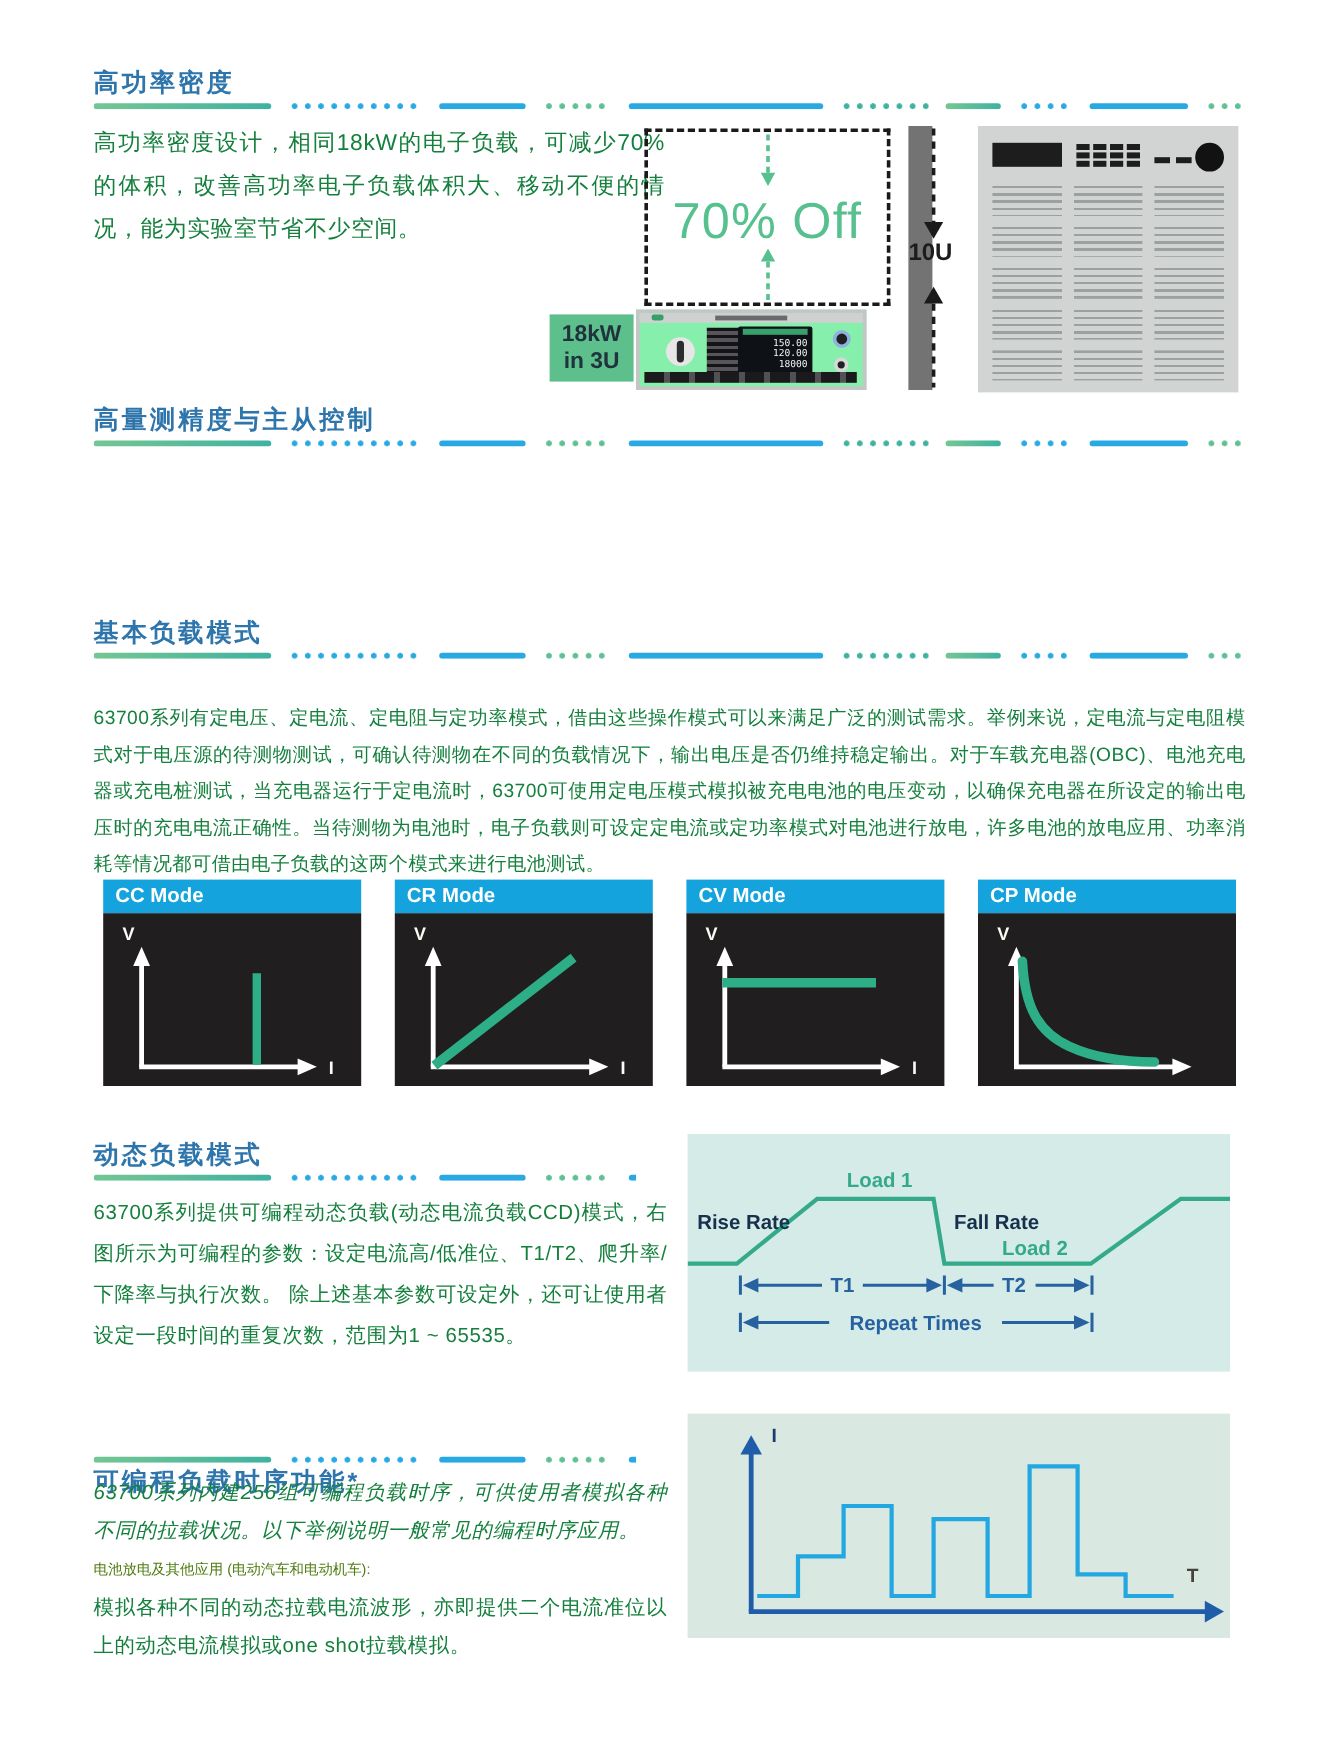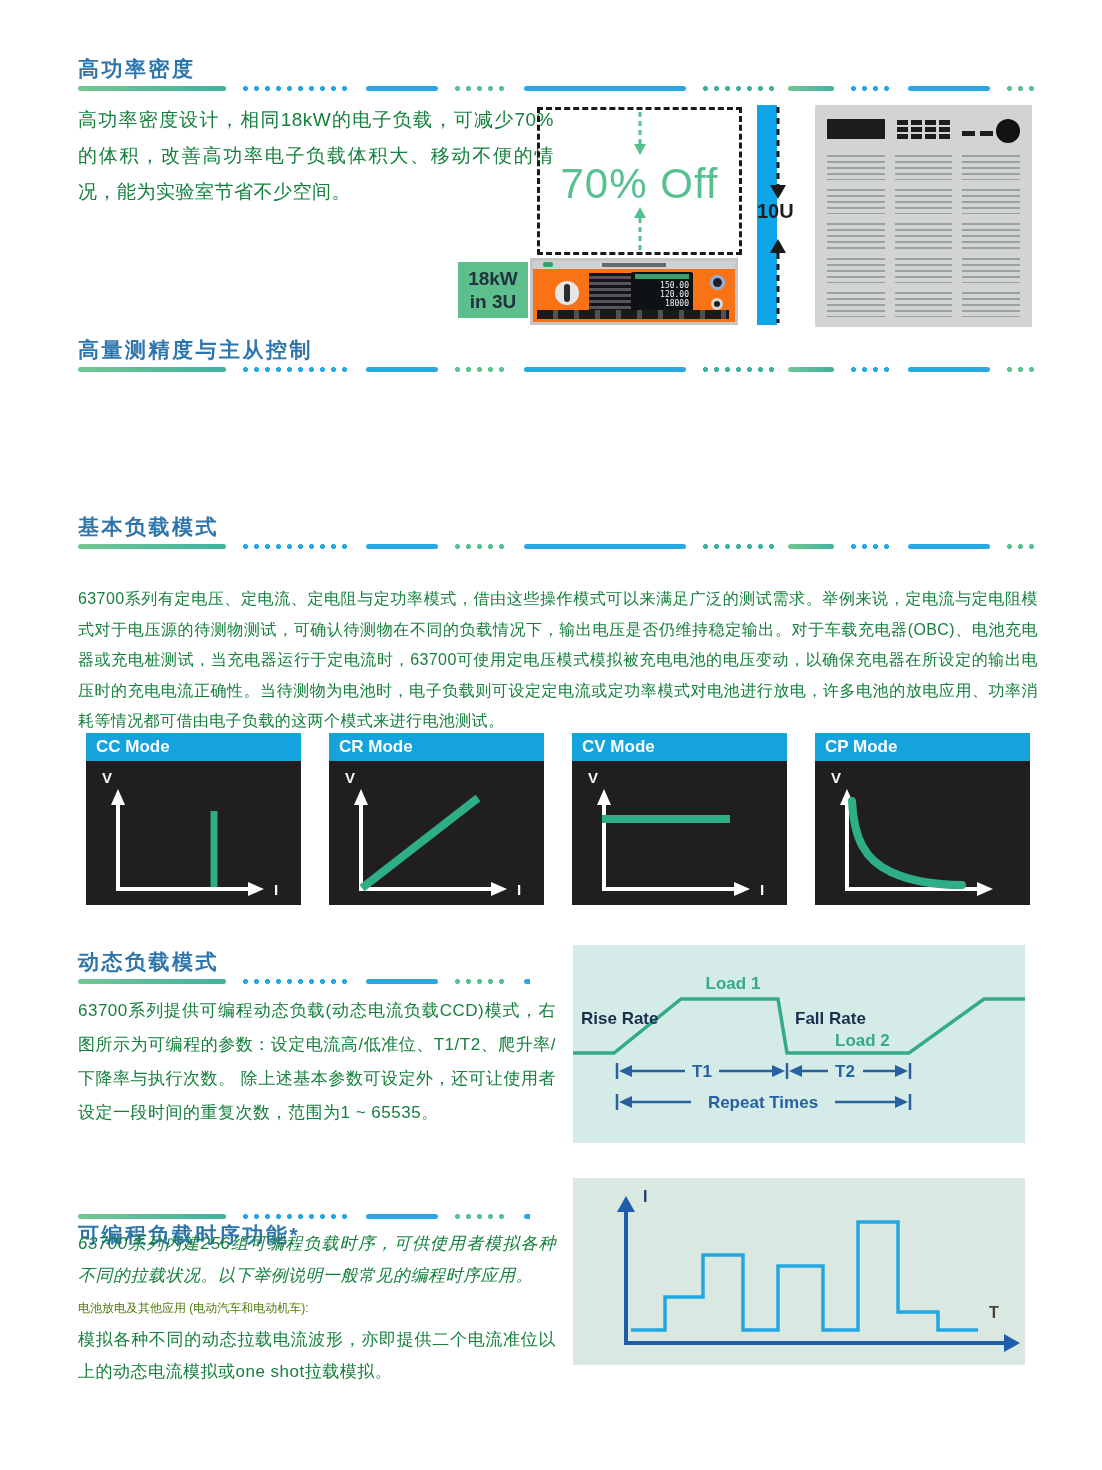--- a/index.html
+++ b/index.html
@@ -17,25 +17,25 @@
   .divider .d{border-radius:0;background-repeat:repeat-x;background-size:11px 5px;}
   .divider .d.b{background-image:radial-gradient(circle closest-side,#29a9e1 90%,transparent 100%);}
   .divider .d.g{background-image:radial-gradient(circle closest-side,#5fc093 90%,transparent 100%);}
   .divider .d.m{background-image:radial-gradient(circle closest-side,#3fb2a0 90%,transparent 100%);}
 
   
   .fig1{position:absolute;left:458px;top:100px;width:584px;height:230px;}
   .dashed-box{position:absolute;left:79px;top:7px;width:205px;height:148px;border:3px dashed #1a1a1a;box-sizing:border-box;}
   .off-text{position:absolute;left:0;top:50px;width:100%;text-align:center;font-size:42px;color:#57c08f;font-weight:400;letter-spacing:1px;}
   .green-tag{position:absolute;left:0;top:162px;width:70px;height:56px;background:#5cbf8c;color:#20333d;font-weight:700;font-size:19px;text-align:center;display:flex;flex-direction:column;justify-content:center;line-height:23px;}
-  .bar10u{position:absolute;left:299px;top:5px;width:20px;height:220px;background:#0ea5e9;}
+  .bar10u{position:absolute;left:299px;top:5px;width:20px;height:220px;background:#737373;}
   .u10-label{position:absolute;left:0;top:95px;width:100%;text-align:center;font-weight:700;font-size:20px;color:#1c1c1c;}
 
   
-  .d3u{position:absolute;left:72px;top:158px;width:208px;height:67px;background:#f97316;border:3px solid #c4c6c6;box-sizing:border-box;}
+  .d3u{position:absolute;left:72px;top:158px;width:192px;height:67px;background:#86efac;border:3px solid #c4c6c6;box-sizing:border-box;}
   .d3u .top{position:absolute;left:0;top:0;width:100%;height:8px;background:#cfd1d1;}
   .d3u .top .lbl{position:absolute;left:34%;top:2px;width:32%;height:4px;background:#6a6a6c;}
   .d3u .top .leaf{position:absolute;left:10px;top:1px;width:10px;height:5px;background:#3aa06b;border-radius:2px;}
   .d3u .knob{position:absolute;left:22px;top:20px;width:24px;height:24px;border-radius:50%;background:#e6e6e6;}
   .d3u .knob:after{content:"";position:absolute;left:9px;top:3px;width:6px;height:18px;background:#2c2c2e;border-radius:3px;}
   .d3u .vents{position:absolute;left:56px;top:12px;width:86px;height:38px;background:repeating-linear-gradient(180deg,#141416 0 3px,#55555a 3px 6px);}
   .d3u .disp{position:absolute;right:42px;top:11px;width:62px;height:40px;background:#0e1216;border-radius:2px;padding:2px 4px;box-sizing:border-box;}
   .d3u .disp .bar{height:5px;background:#3aa06b;margin-bottom:2px;}
   .d3u .disp .num{color:#f2f2f2;font-size:8px;line-height:9px;text-align:right;font-family:"DejaVu Sans Mono",monospace;}
   .d3u .k2{position:absolute;right:10px;top:14px;width:15px;height:15px;border-radius:50%;background:#202024;border:3px solid #8fb2dd;box-sizing:border-box;}

